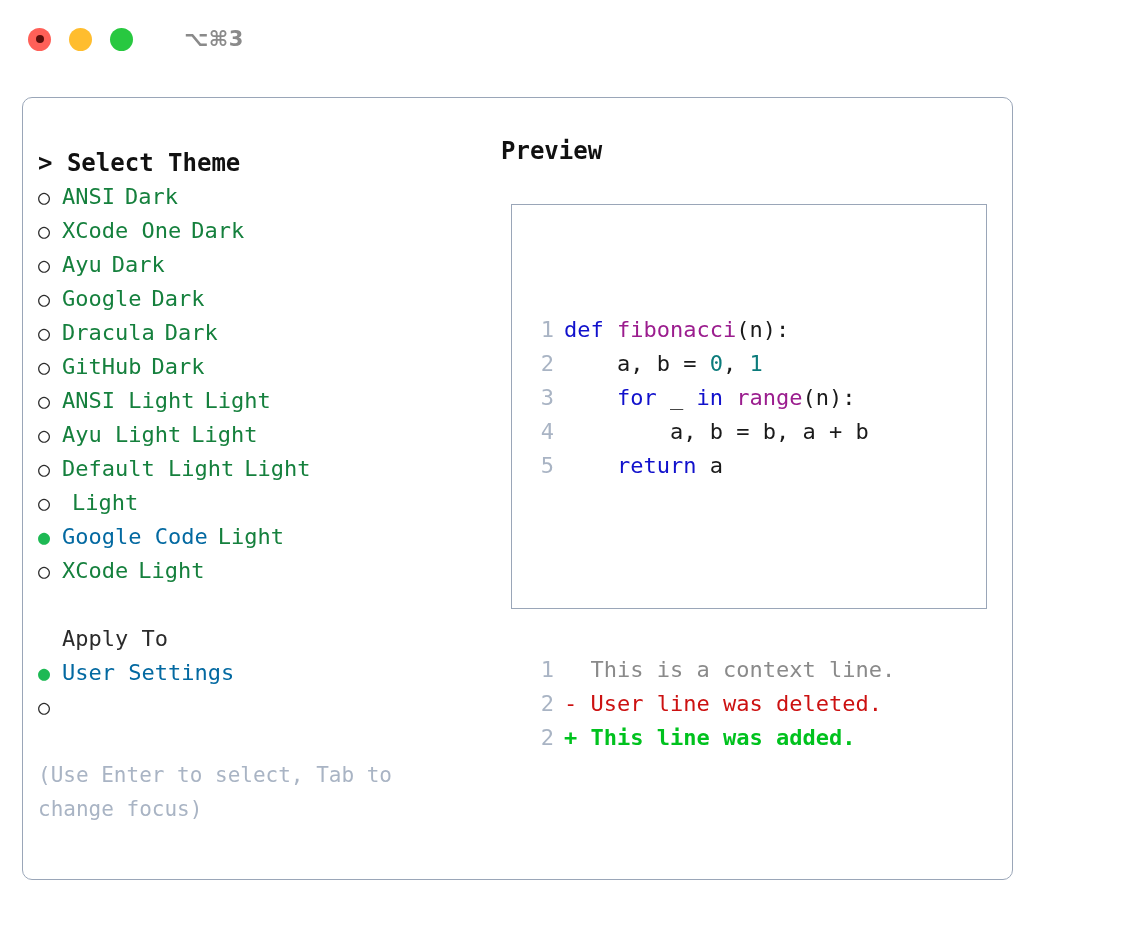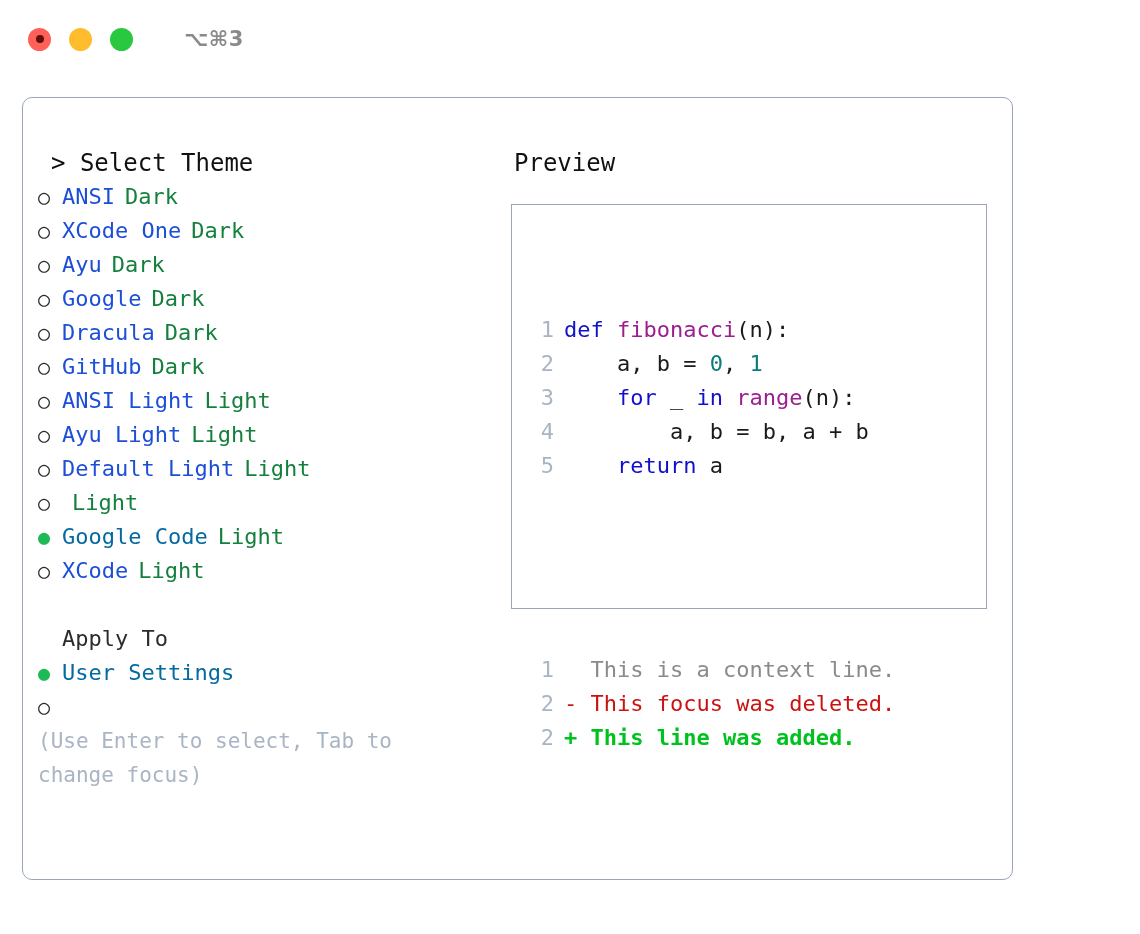--- a/index.html
+++ b/index.html
@@ -80,66 +80,66 @@
   }
   
   .left-col {
     position: absolute;
     left: 15px;
     top: 48px;
     width: 460px;
   }
   .section-title {
     font-size: 24px;
-    font-weight: normal;
+    font-weight: bold;
     color: #111111;
     line-height: 34px;
     white-space: pre;
-    margin-left: 13px;
   }
   .opt-row {
     display: flex;
     align-items: baseline;
     line-height: 34px;
     font-size: 22px;
     white-space: pre;
   }
   .bullet {
     width: 24px;
     flex: 0 0 24px;
     font-size: 20px;
     color: #2b2b2b;
     line-height: 34px;
   }
   .bullet.sel { color: #1db954; }
-  .opt-label { color: #1d4ed8; }
+  .opt-label { color: #15803d; }
   .opt-row.selected .opt-label { color: #0369a1; text-align: right; }
   .opt-tag {
     color: #15803d;
     padding-left: 10px;
   }
   .spacer-sm { height: 34px; }
   .group-head {
     font-size: 22px;
     color: #2b2b2b;
     line-height: 34px;
     padding-left: 24px;
     white-space: pre;
   }
   .hint {
+    margin-top: 34px;
     font-size: 21px;
     line-height: 34px;
     color: #a9b4c4;
     width: 410px;
   }
   
   .right-col {
     position: absolute;
     left: 478px;
-    top: 48px;
+    top: 36px;
     width: 500px;
   }
   .preview-box {
     position: absolute;
     left: 488px;
     top: 106px;
     width: 476px;
     height: 405px;
     border: 1.6px solid #9aa6b8;
     box-sizing: border-box;
@@ -217,19 +217,19 @@
       </div>
 
       <div class="right-col">
         <div class="section-title">Preview</div>
       </div>
 
       <div class="preview-box">
         <div class="code">
           <div id="code-lines"><div class="code-line"><span class="ln">1</span><span class="ctext"><span class="kw">def</span><span class="pl"> </span><span class="fn">fibonacci</span><span class="pl">(n):</span></span></div><div class="code-line"><span class="ln">2</span><span class="ctext"><span class="pl">    a, b = </span><span class="num">0</span><span class="pl">, </span><span class="num">1</span></span></div><div class="code-line"><span class="ln">3</span><span class="ctext"><span class="pl">    </span><span class="kw">for</span><span class="pl"> _ </span><span class="kw">in</span><span class="pl"> </span><span class="fn">range</span><span class="pl">(n):</span></span></div><div class="code-line"><span class="ln">4</span><span class="ctext"><span class="pl">        a, b = b, a + b</span></span></div><div class="code-line"><span class="ln">5</span><span class="ctext"><span class="pl">    </span><span class="kw">return</span><span class="pl"> a</span></span></div></div>
           <div class="blank-line"></div>
-          <div id="diff-lines"><div class="code-line"><span class="ln">1</span><span class="ctext diff-ctx">  This is a context line.</span></div><div class="code-line"><span class="ln">2</span><span class="ctext diff-del">- This focus was deleted.</span></div><div class="code-line"><span class="ln">2</span><span class="ctext diff-add">+ This line was added.</span></div></div>
+          <div id="diff-lines"><div class="code-line"><span class="ln">1</span><span class="ctext diff-ctx">  This is a context line.</span></div><div class="code-line"><span class="ln">2</span><span class="ctext diff-del">- User line was deleted.</span></div><div class="code-line"><span class="ln">2</span><span class="ctext diff-add">+ This line was added.</span></div></div>
         </div>
       </div>
 
     </div>
   </div>
 </div>
 
 </body></html>

